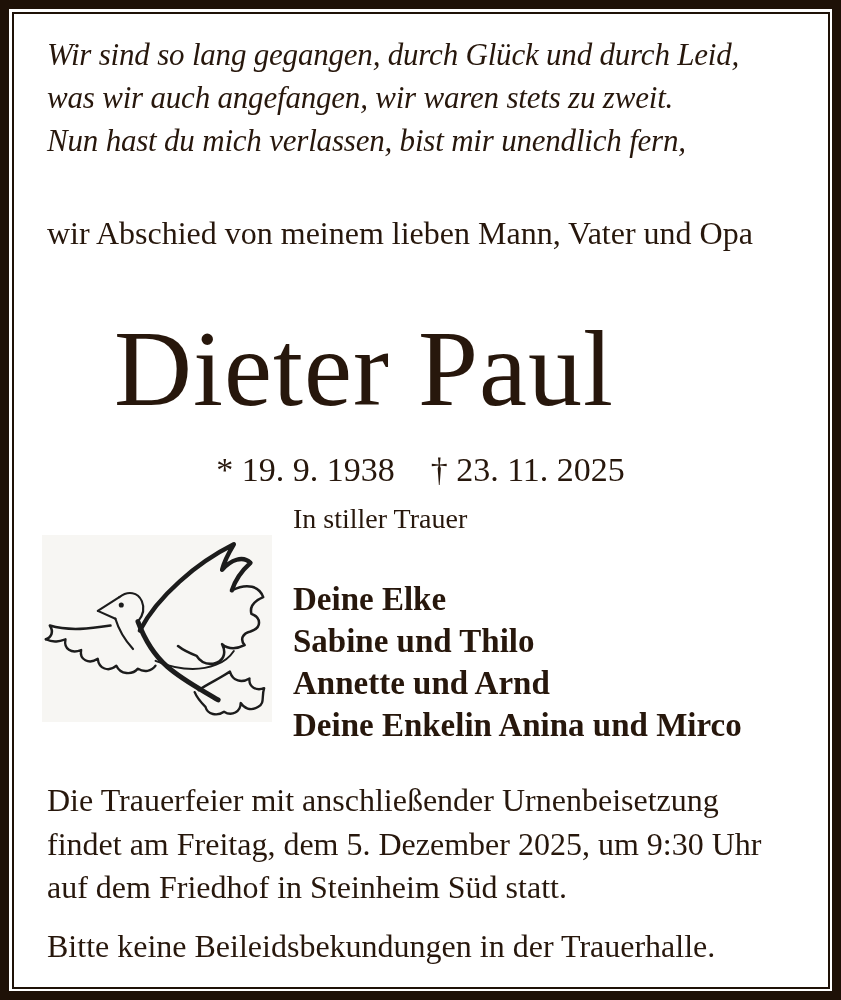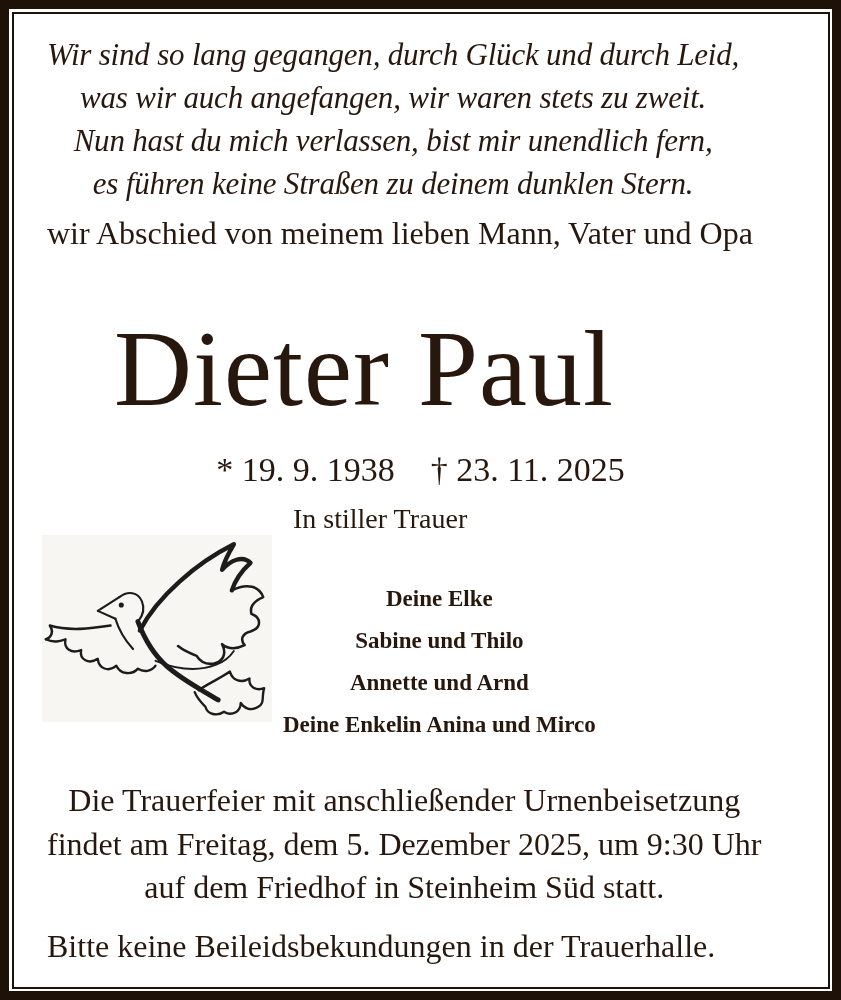--- a/index.html
+++ b/index.html
@@ -16,21 +16,21 @@
     border: 9px solid #1e1107;
     box-sizing: border-box;
     pointer-events: none;
   }
   .frame-inner {
     position: absolute; inset: 11.5px;
     border: 2.5px solid #1e1107;
     box-sizing: border-box;
     pointer-events: none;
   }
-  .block { position: absolute; white-space: nowrap; text-align: center; }
+  .block { position: absolute; white-space: nowrap; }
 
   .poem {
     left: 47px; top: 33px;
     font-style: italic;
     font-size: 31px; line-height: 43px;
     letter-spacing: -0.2px;
   }
   .intro {
     left: 47px; top: 212px;
     font-size: 32px; line-height: 43px;
@@ -53,22 +53,22 @@
     width: 230px; height: 187px;
     background: #f7f6f3;
   }
   .dove-box svg { display: block; width: 100%; height: 100%; }
 
   .trauer-header {
     left: 293px; top: 498px;
     font-size: 28px; line-height: 42px;
   }
   .mourners {
-    left: 283px; top: 578px;
-    font-size: 23px; line-height: 42px;
+    left: 293px; top: 578px;
+    font-size: 33px; line-height: 42px;
     font-weight: bold;
   }
   .funeral {
     left: 47px; top: 779px;
     font-size: 32px; line-height: 43.5px;
   }
   .note {
     left: 47px; top: 909px;
     font-size: 32px; line-height: 43px; margin-top: 16px;
   }
@@ -76,21 +76,20 @@
 </head>
 <body>
 
 <div class="frame-outer"></div>
 <div class="frame-inner"></div>
 
 <div class="block poem">
   <div>Wir sind so lang gegangen, durch Glück und durch Leid,</div>
   <div>was wir auch angefangen, wir waren stets zu zweit.</div>
   <div>Nun hast du mich verlassen, bist mir unendlich fern,</div>
-  <div>es führen keine Straßen zu deinem dunklen Stern.</div>
 </div>
 
 <div class="block intro">
   <div>wir Abschied von meinem lieben Mann, Vater und Opa</div>
 </div>
 
 <div class="block name">Dieter Paul</div>
 
 <div class="block dates">
   <span class="birth">* 19. 9. 1938</span><span class="death">† 23. 11. 2025</span>

